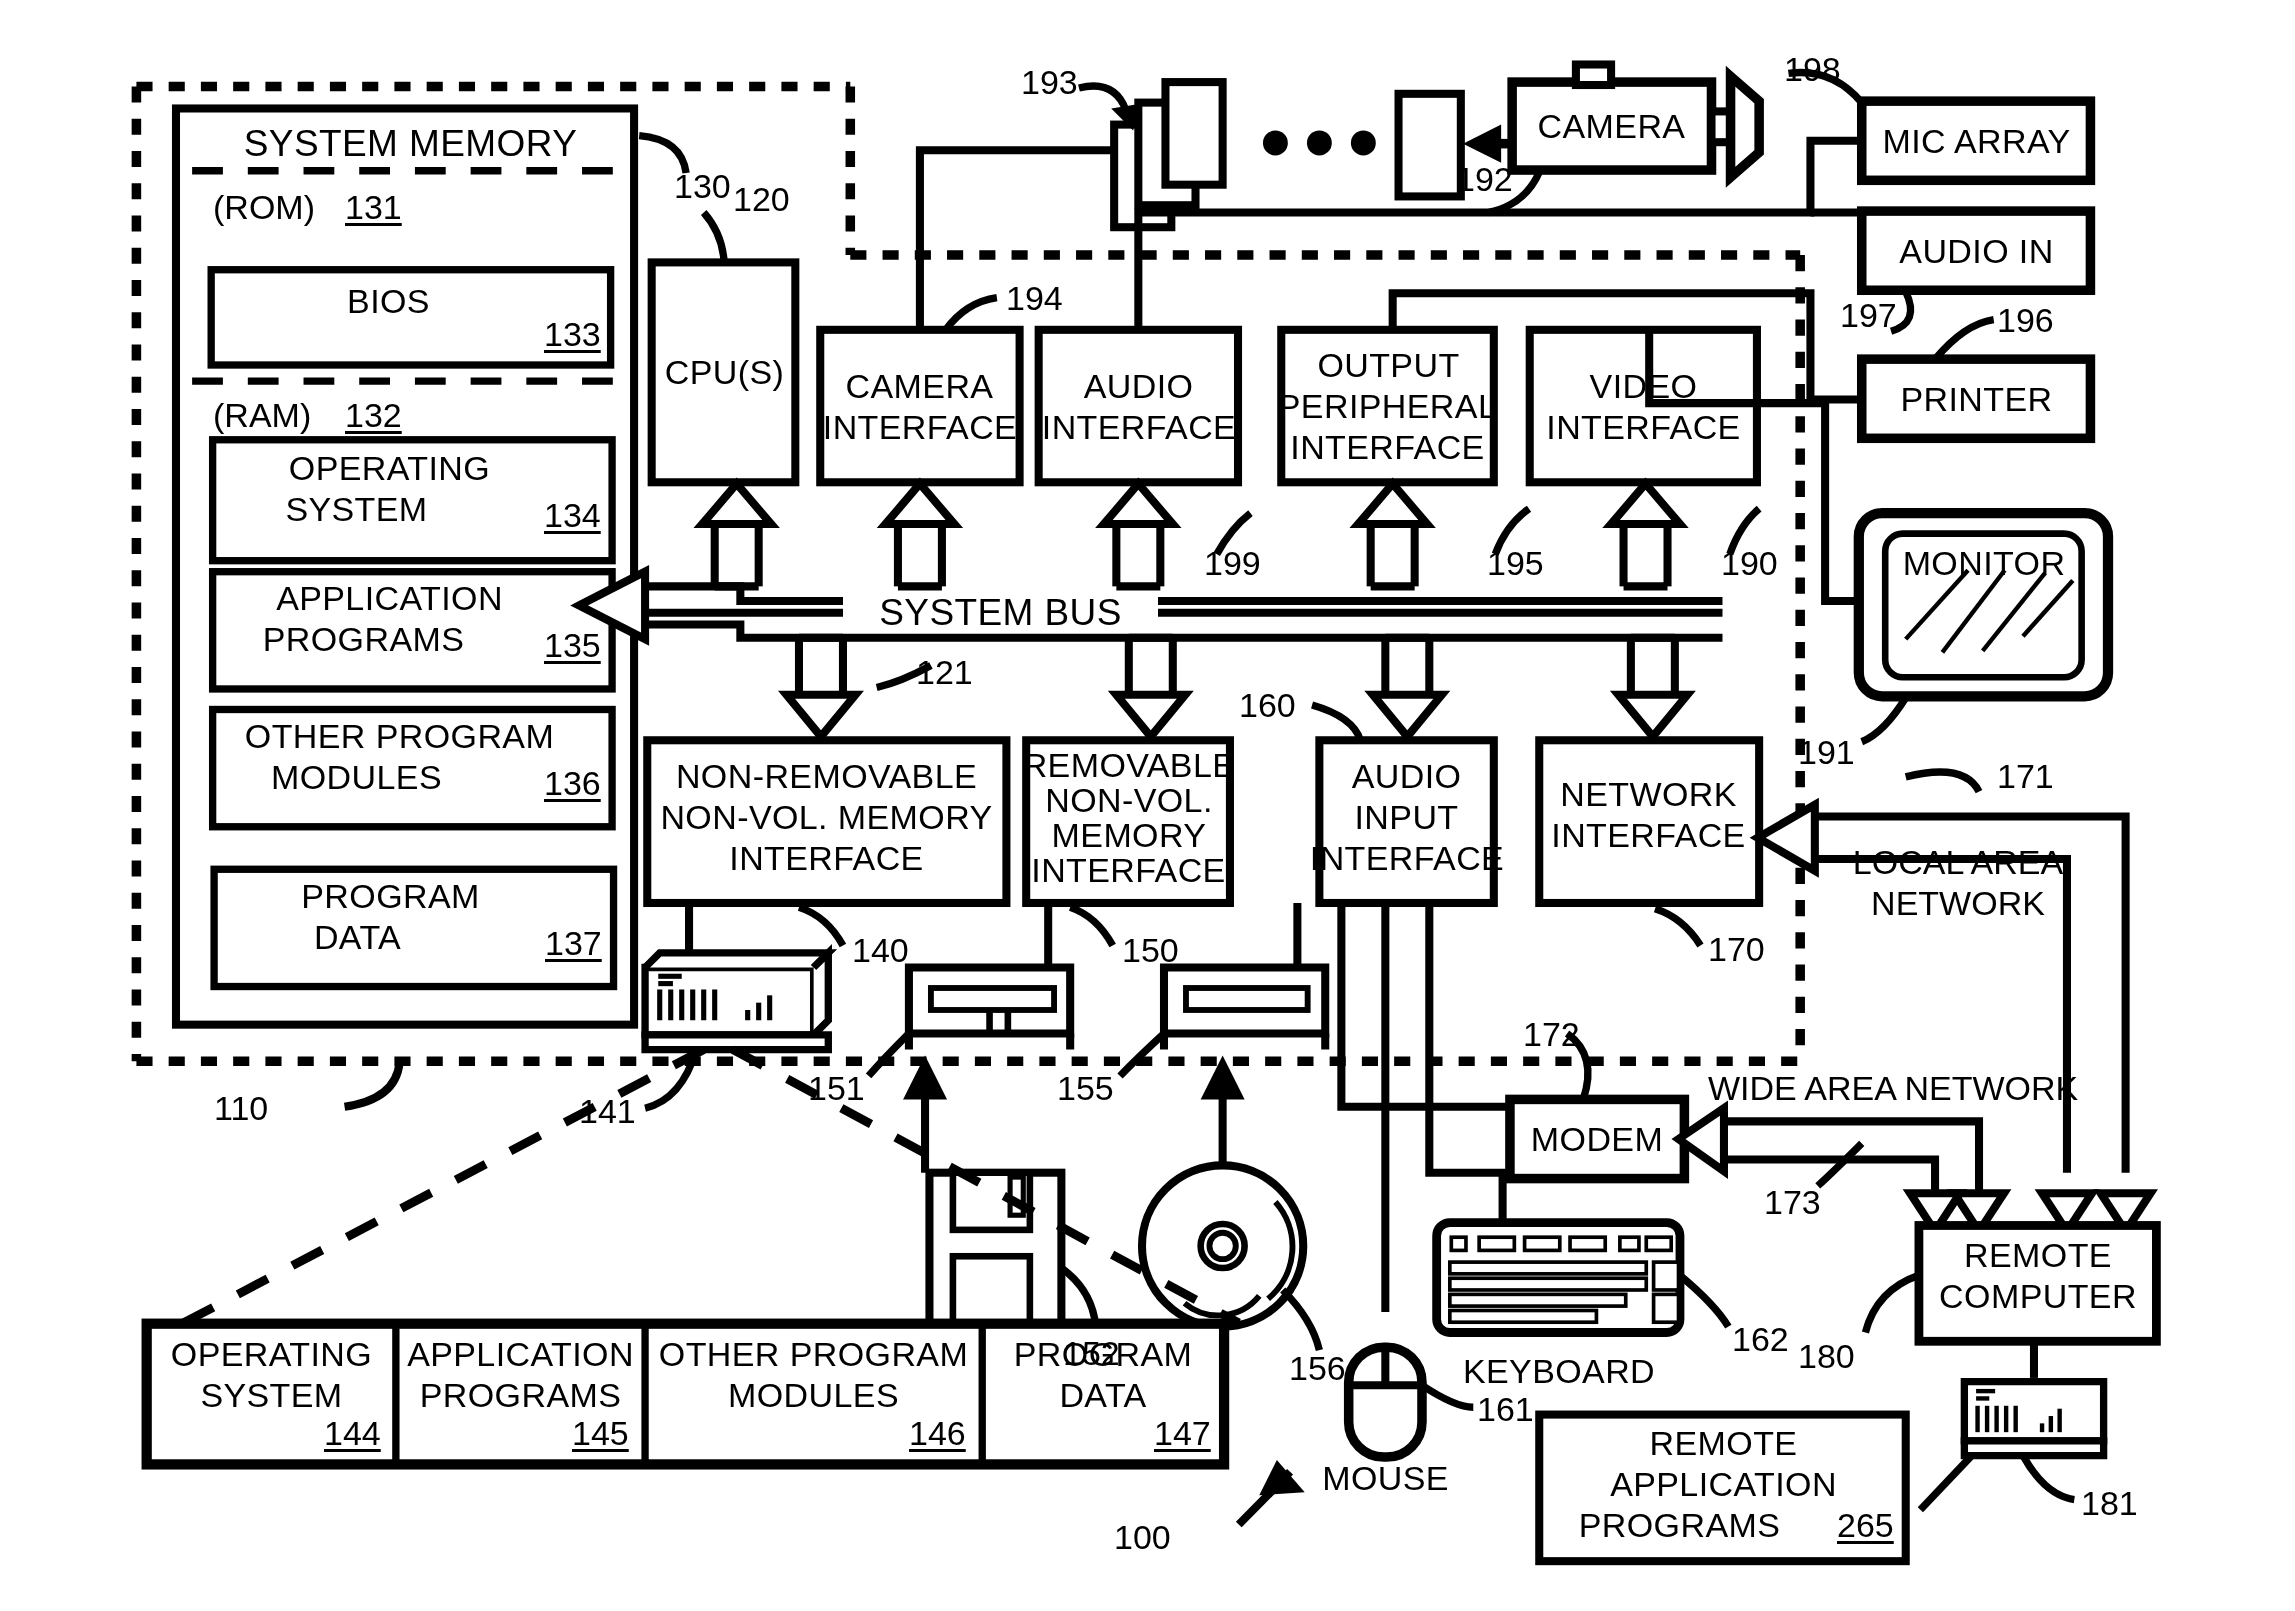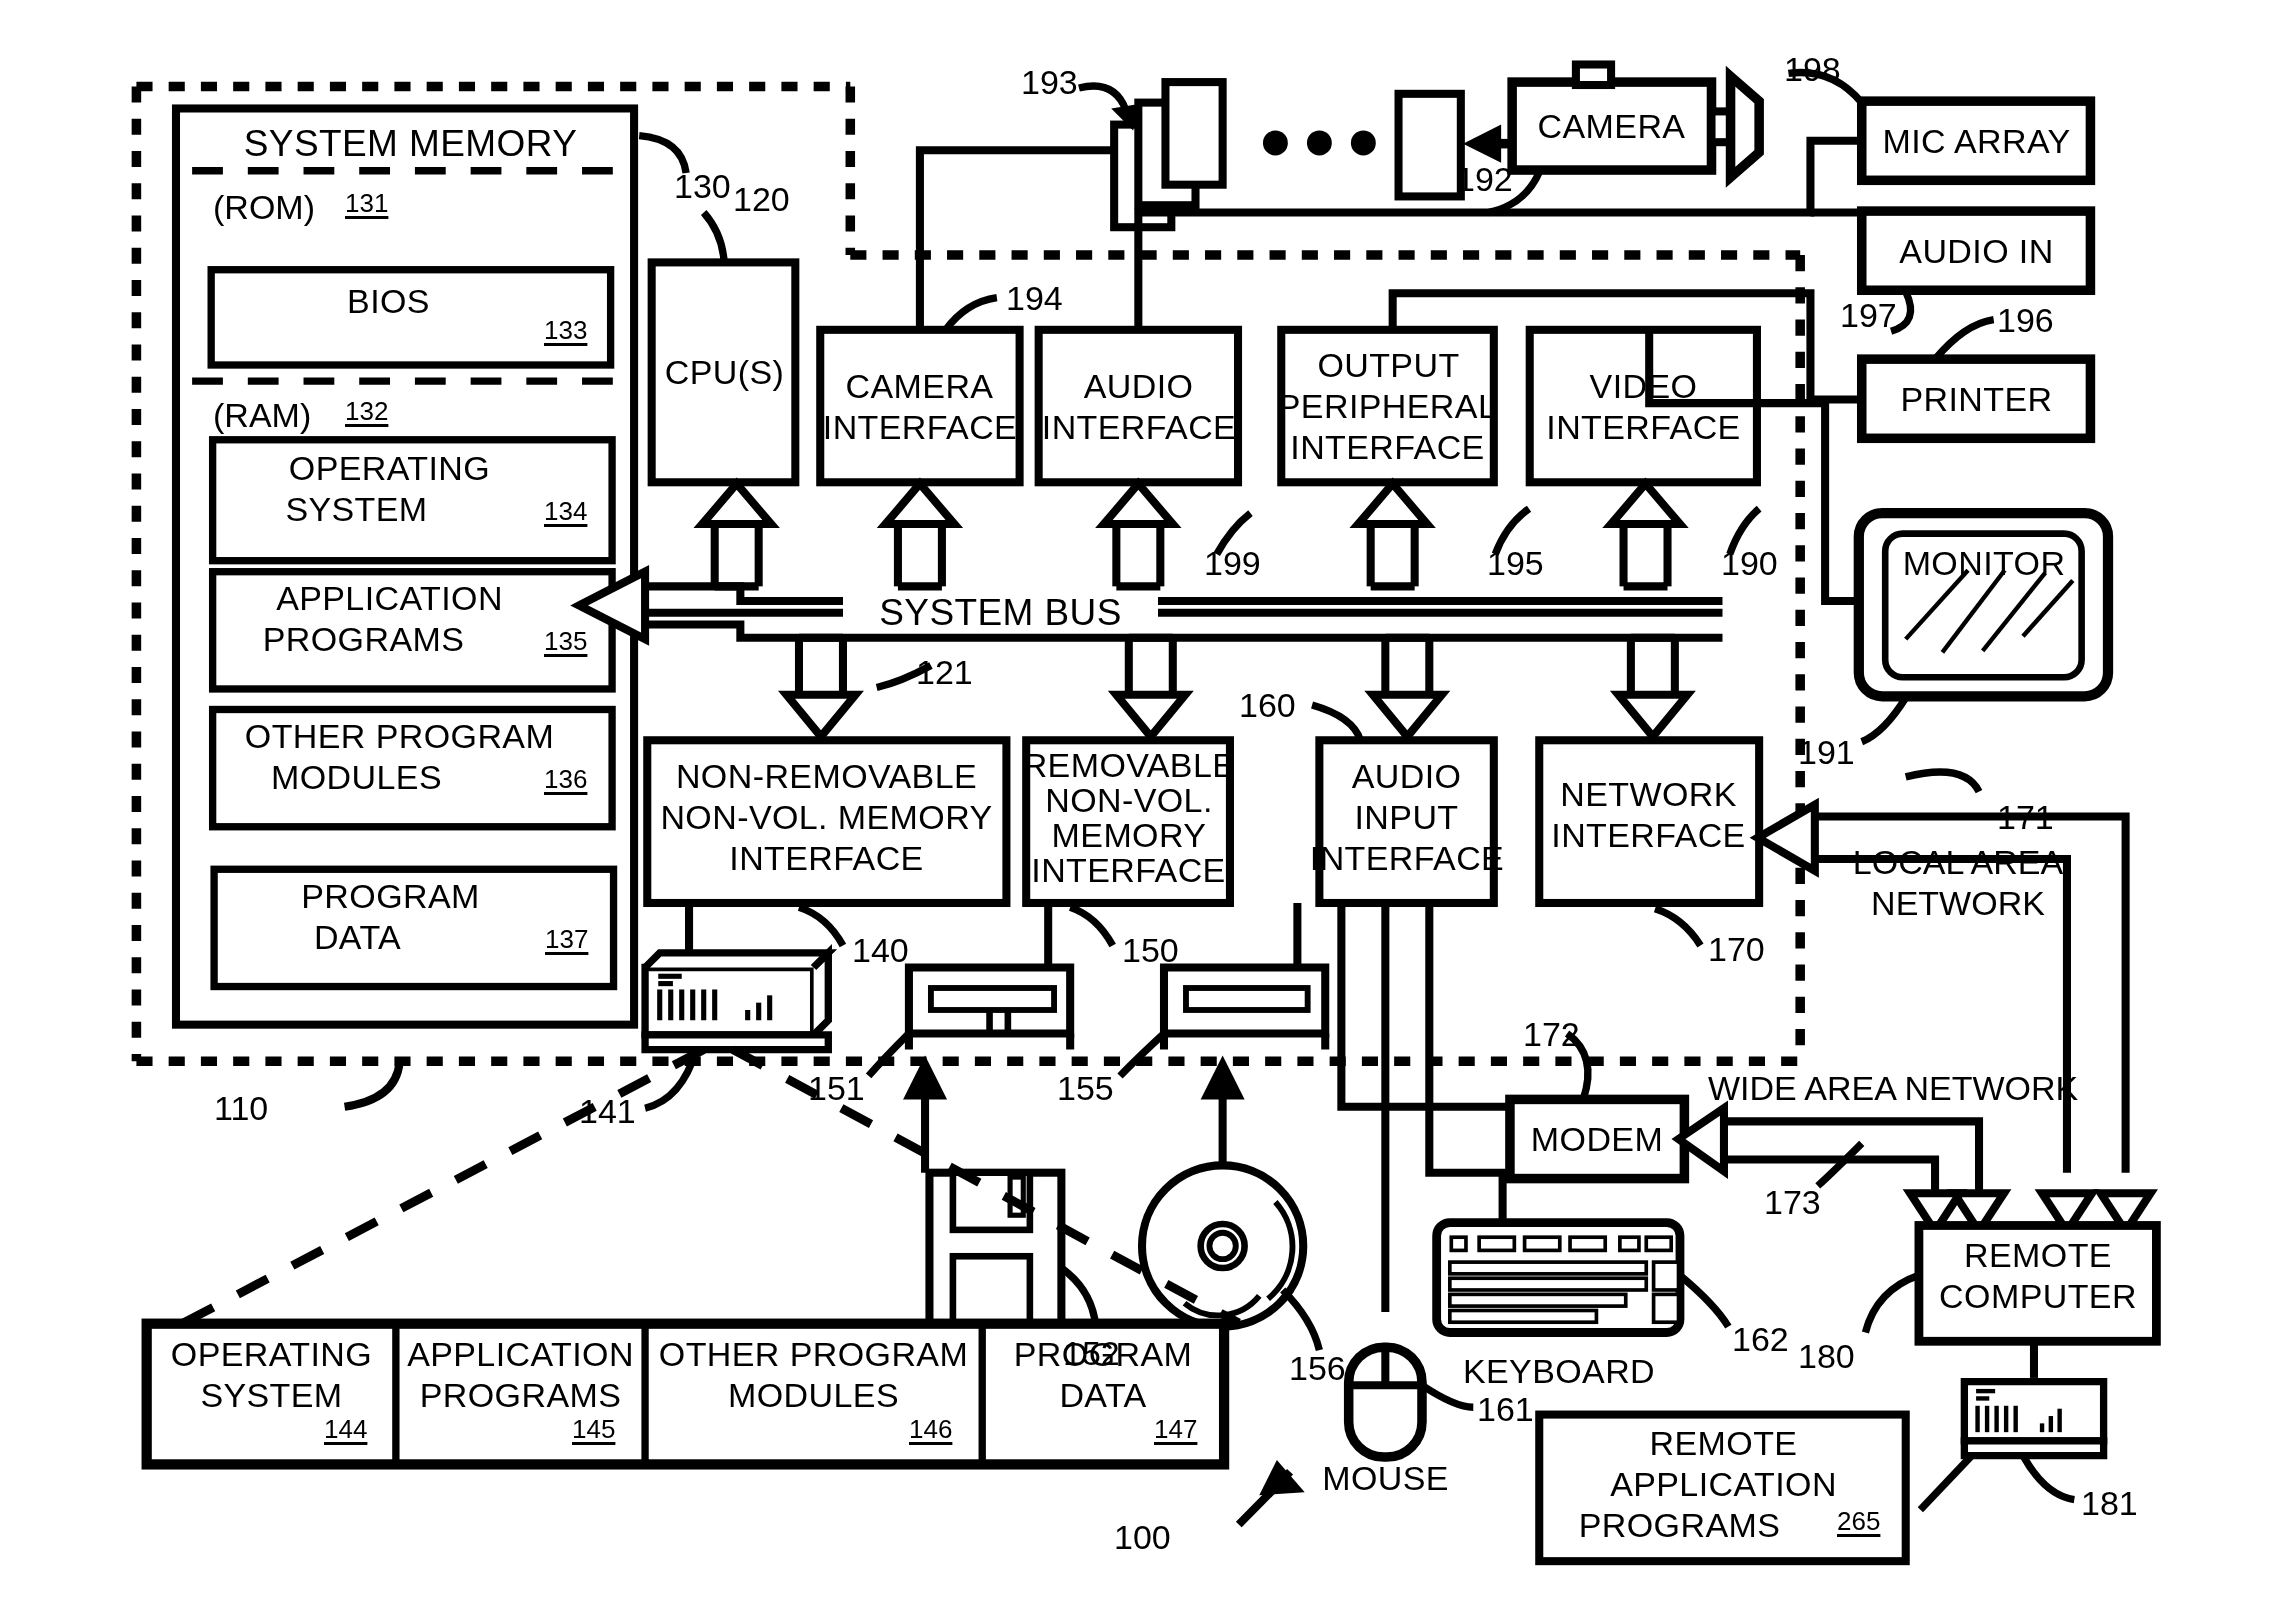--- a/index.html
+++ b/index.html
@@ -4,21 +4,21 @@
 <style>
   html,body{margin:0;padding:0;background:#fff;}
   body{font-family:"Liberation Sans", sans-serif;}
   #stage{position:relative;width:2295px;height:1611px;background:#fff;overflow:hidden;}
   #svgroot{position:absolute;left:0;top:0;width:2295px;height:1611px;}
   .lbl{position:absolute;display:flex;align-items:center;justify-content:center;
        text-align:center;color:#000;line-height:1.12;letter-spacing:0.4px;
        font-family:"Liberation Sans", sans-serif;}
   .box-txt{font-size:34px;}
   .box-txt.big{font-size:37px;}
-  .num{position:absolute;font-size:26px;color:#000;text-decoration:underline;
+  .num{position:absolute;font-size:34px;color:#000;text-decoration:underline;
        text-underline-offset:4.4px;text-decoration-thickness:2.9px;
        font-family:"Liberation Sans", sans-serif;}
   .refnum{position:absolute;font-size:34px;color:#000;
           font-family:"Liberation Sans", sans-serif;}
   .plain{position:absolute;font-size:34px;color:#000;text-align:center;
          font-family:"Liberation Sans", sans-serif;line-height:1.12;}
 </style>
 </head>
 <body>
 
@@ -408,21 +408,21 @@
 <div class="refnum" style="left:1523px;top:1015px;text-align:center;">172</div>
 
 <div class="refnum" style="left:579px;top:1092px;">141</div>
 <div class="refnum" style="left:808px;top:1069px;">151</div>
 <div class="refnum" style="left:1063px;top:1334px;">152</div>
 <div class="refnum" style="left:1057px;top:1069px;">155</div>
 <div class="refnum" style="left:1289px;top:1349px;">156</div>
 
 <div class="plain" style="left:1826px;top:843px;width:264px;">LOCAL AREA</div>
 <div class="plain" style="left:1826px;top:884px;width:264px;">NETWORK</div>
-<div class="refnum" style="left:1997px;top:798px;text-align:right;">171</div>
+<div class="refnum" style="left:1997px;top:757px;text-align:right;">171</div>
 
 <div class="plain" style="left:1708px;top:1069px;width:557px;text-align:left;">WIDE AREA NETWORK</div>
 <div class="refnum" style="left:1764px;top:1183px;">173</div>
 
 <div class="lbl box-txt" style="left:1919px;top:1236px;width:238px;height:38px;">REMOTE</div>
 <div class="lbl box-txt" style="left:1912px;top:1277px;width:252px;height:38px;">COMPUTER</div>
 <div class="refnum" style="left:1798px;top:1337px;">180</div>
 <div class="refnum" style="left:2081px;top:1484px;">181</div>
 
 <div class="lbl box-txt" style="left:1540px;top:1424px;width:367px;height:38px;">REMOTE</div>

